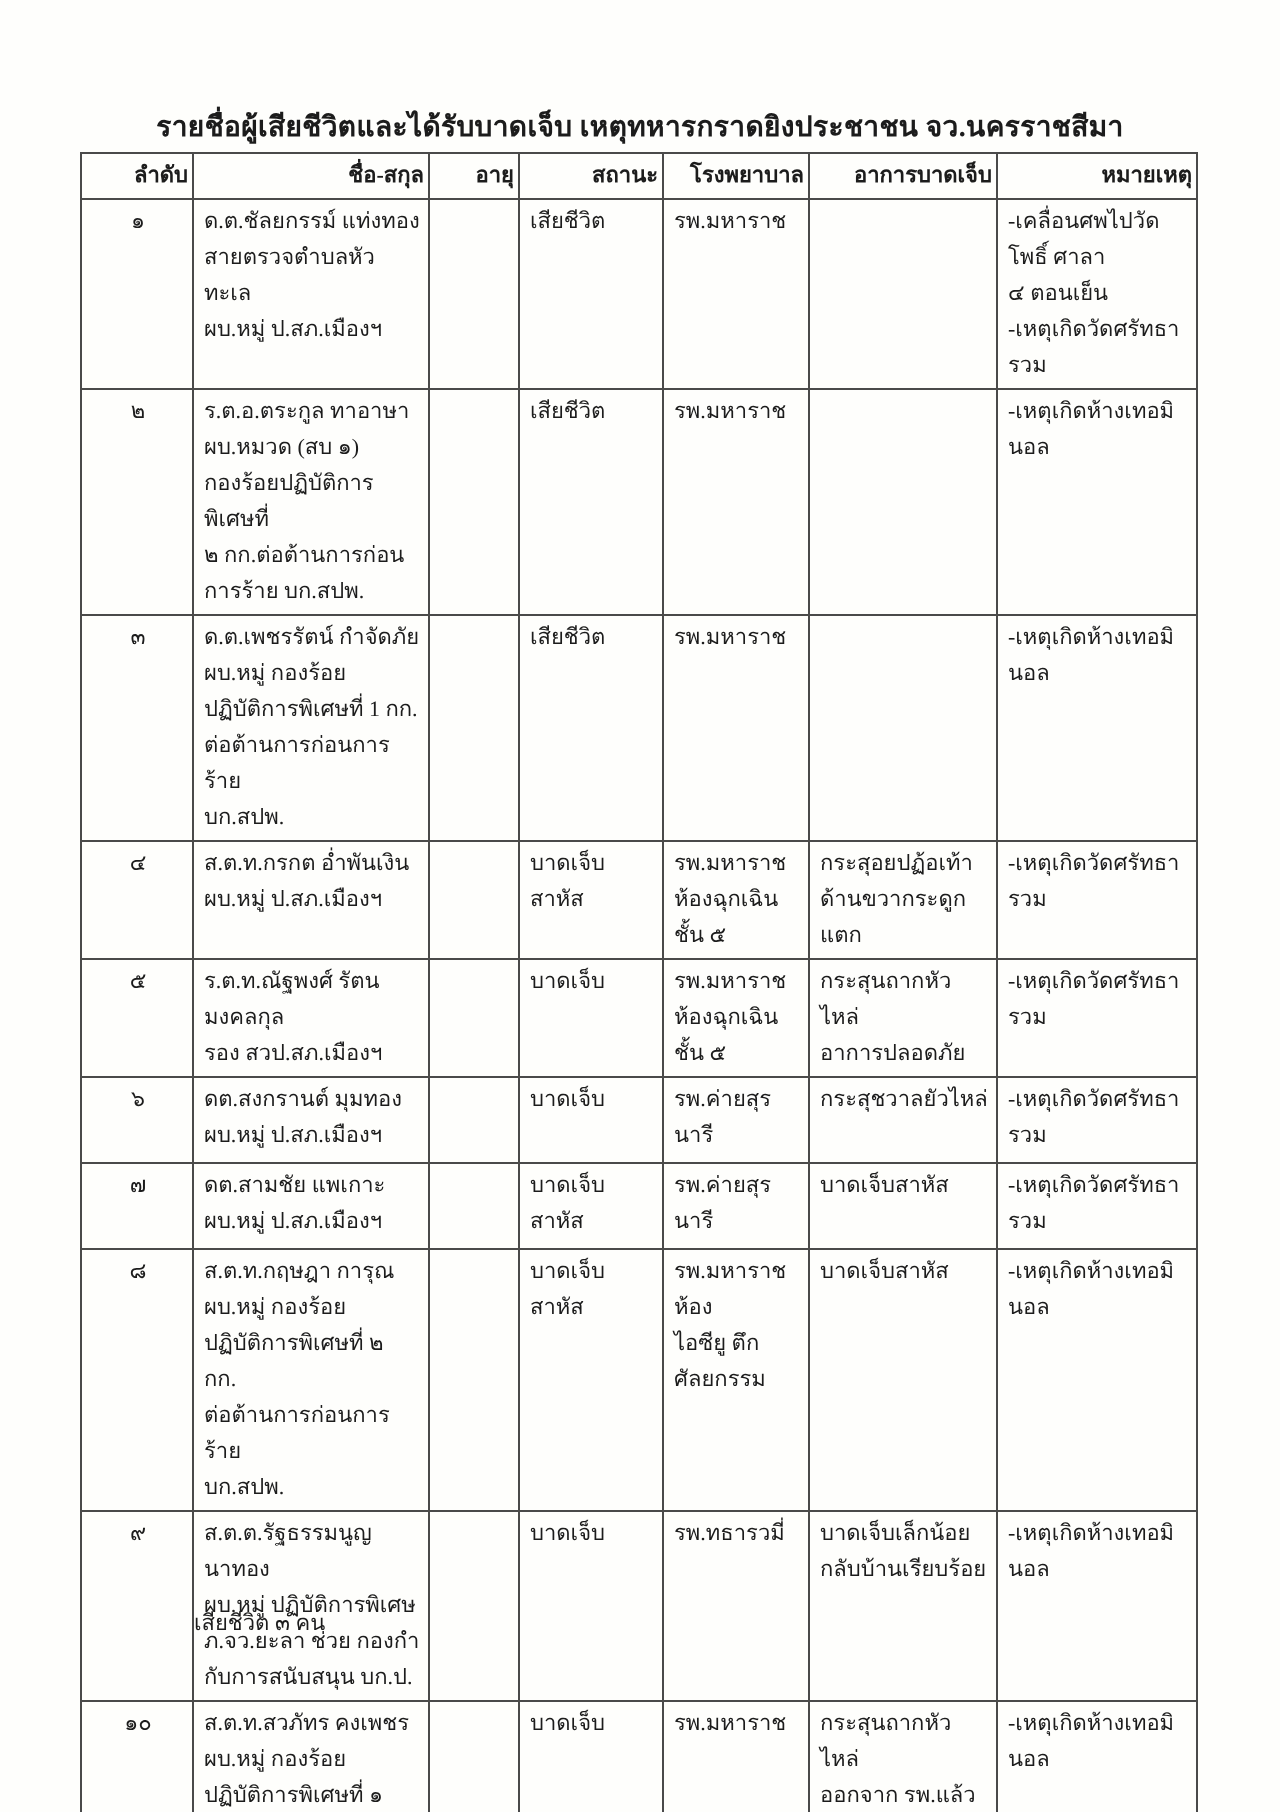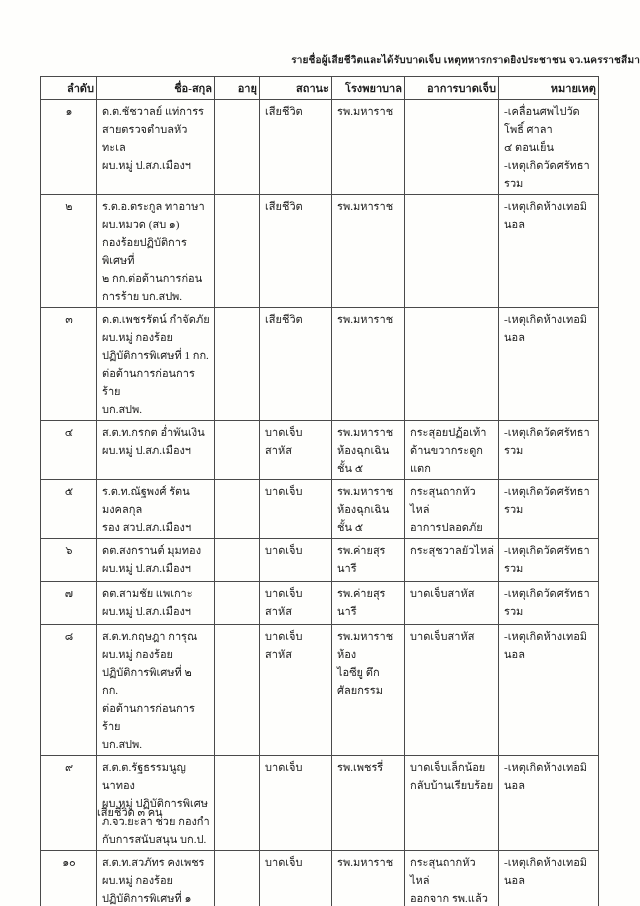--- a/index.html
+++ b/index.html
@@ -13,22 +13,22 @@
   }
   .page{
     width:640px;height:906px;
     background:#fefefc;
     position:relative;
     overflow:hidden;
   }
   .doc-title{
     position:absolute;
     top:52px;left:0;right:0;
-    text-align:right;
-    font-size:10px;
+    text-align:center;
+    font-size:14px;
     font-weight:bold;
     letter-spacing:.2px;
   }
   table.casualty{
     position:absolute;
     top:76px;left:40px;
     width:558px;
     border-collapse:collapse;
     table-layout:fixed;
     font-size:11px;
@@ -95,21 +95,21 @@
         <th>อายุ</th>
         <th>สถานะ</th>
         <th>โรงพยาบาล</th>
         <th>อาการบาดเจ็บ</th>
         <th>หมายเหตุ</th>
       </tr>
     </thead>
     <tbody>
       <tr class="h60">
         <td class="c-no">๑</td>
-        <td>ด.ต.ชัชวาลย์  แท่การร
+        <td>ด.ต.ชัลยกรรม์  แท่งทอง
 สายตรวจตำบลหัวทะเล
 ผบ.หมู่ ป.สภ.เมืองฯ</td>
         <td></td>
         <td>เสียชีวิต</td>
         <td>รพ.มหาราช</td>
         <td></td>
         <td>-เคลื่อนศพไปวัดโพธิ์ ศาลา
 ๔ ตอนเย็น
 -เหตุเกิดวัดศรัทธารวม</td>
       </tr>
@@ -198,21 +198,21 @@
         <td>-เหตุเกิดห้างเทอมินอล</td>
       </tr>
       <tr class="h84">
         <td class="c-no">๙</td>
         <td>ส.ต.ต.รัฐธรรมนูญ  นาทอง
 ผบ.หมู่ ปฏิบัติการพิเศษ
 ภ.จว.ยะลา ช่วย กองกำ
 กับการสนับสนุน บก.ป.</td>
         <td></td>
         <td>บาดเจ็บ</td>
-        <td>รพ.เพชรรี่</td>
+        <td>รพ.ทธารวมี่</td>
         <td>บาดเจ็บเล็กน้อย
 กลับบ้านเรียบร้อย</td>
         <td>-เหตุเกิดห้างเทอมินอล</td>
       </tr>
       <tr class="h96">
         <td class="c-no">๑๐</td>
         <td>ส.ต.ท.สวภัทร  คงเพชร
 ผบ.หมู่ กองร้อย
 ปฏิบัติการพิเศษที่ ๑ กก.
 ต่อต้านการก่อนการร้าย

